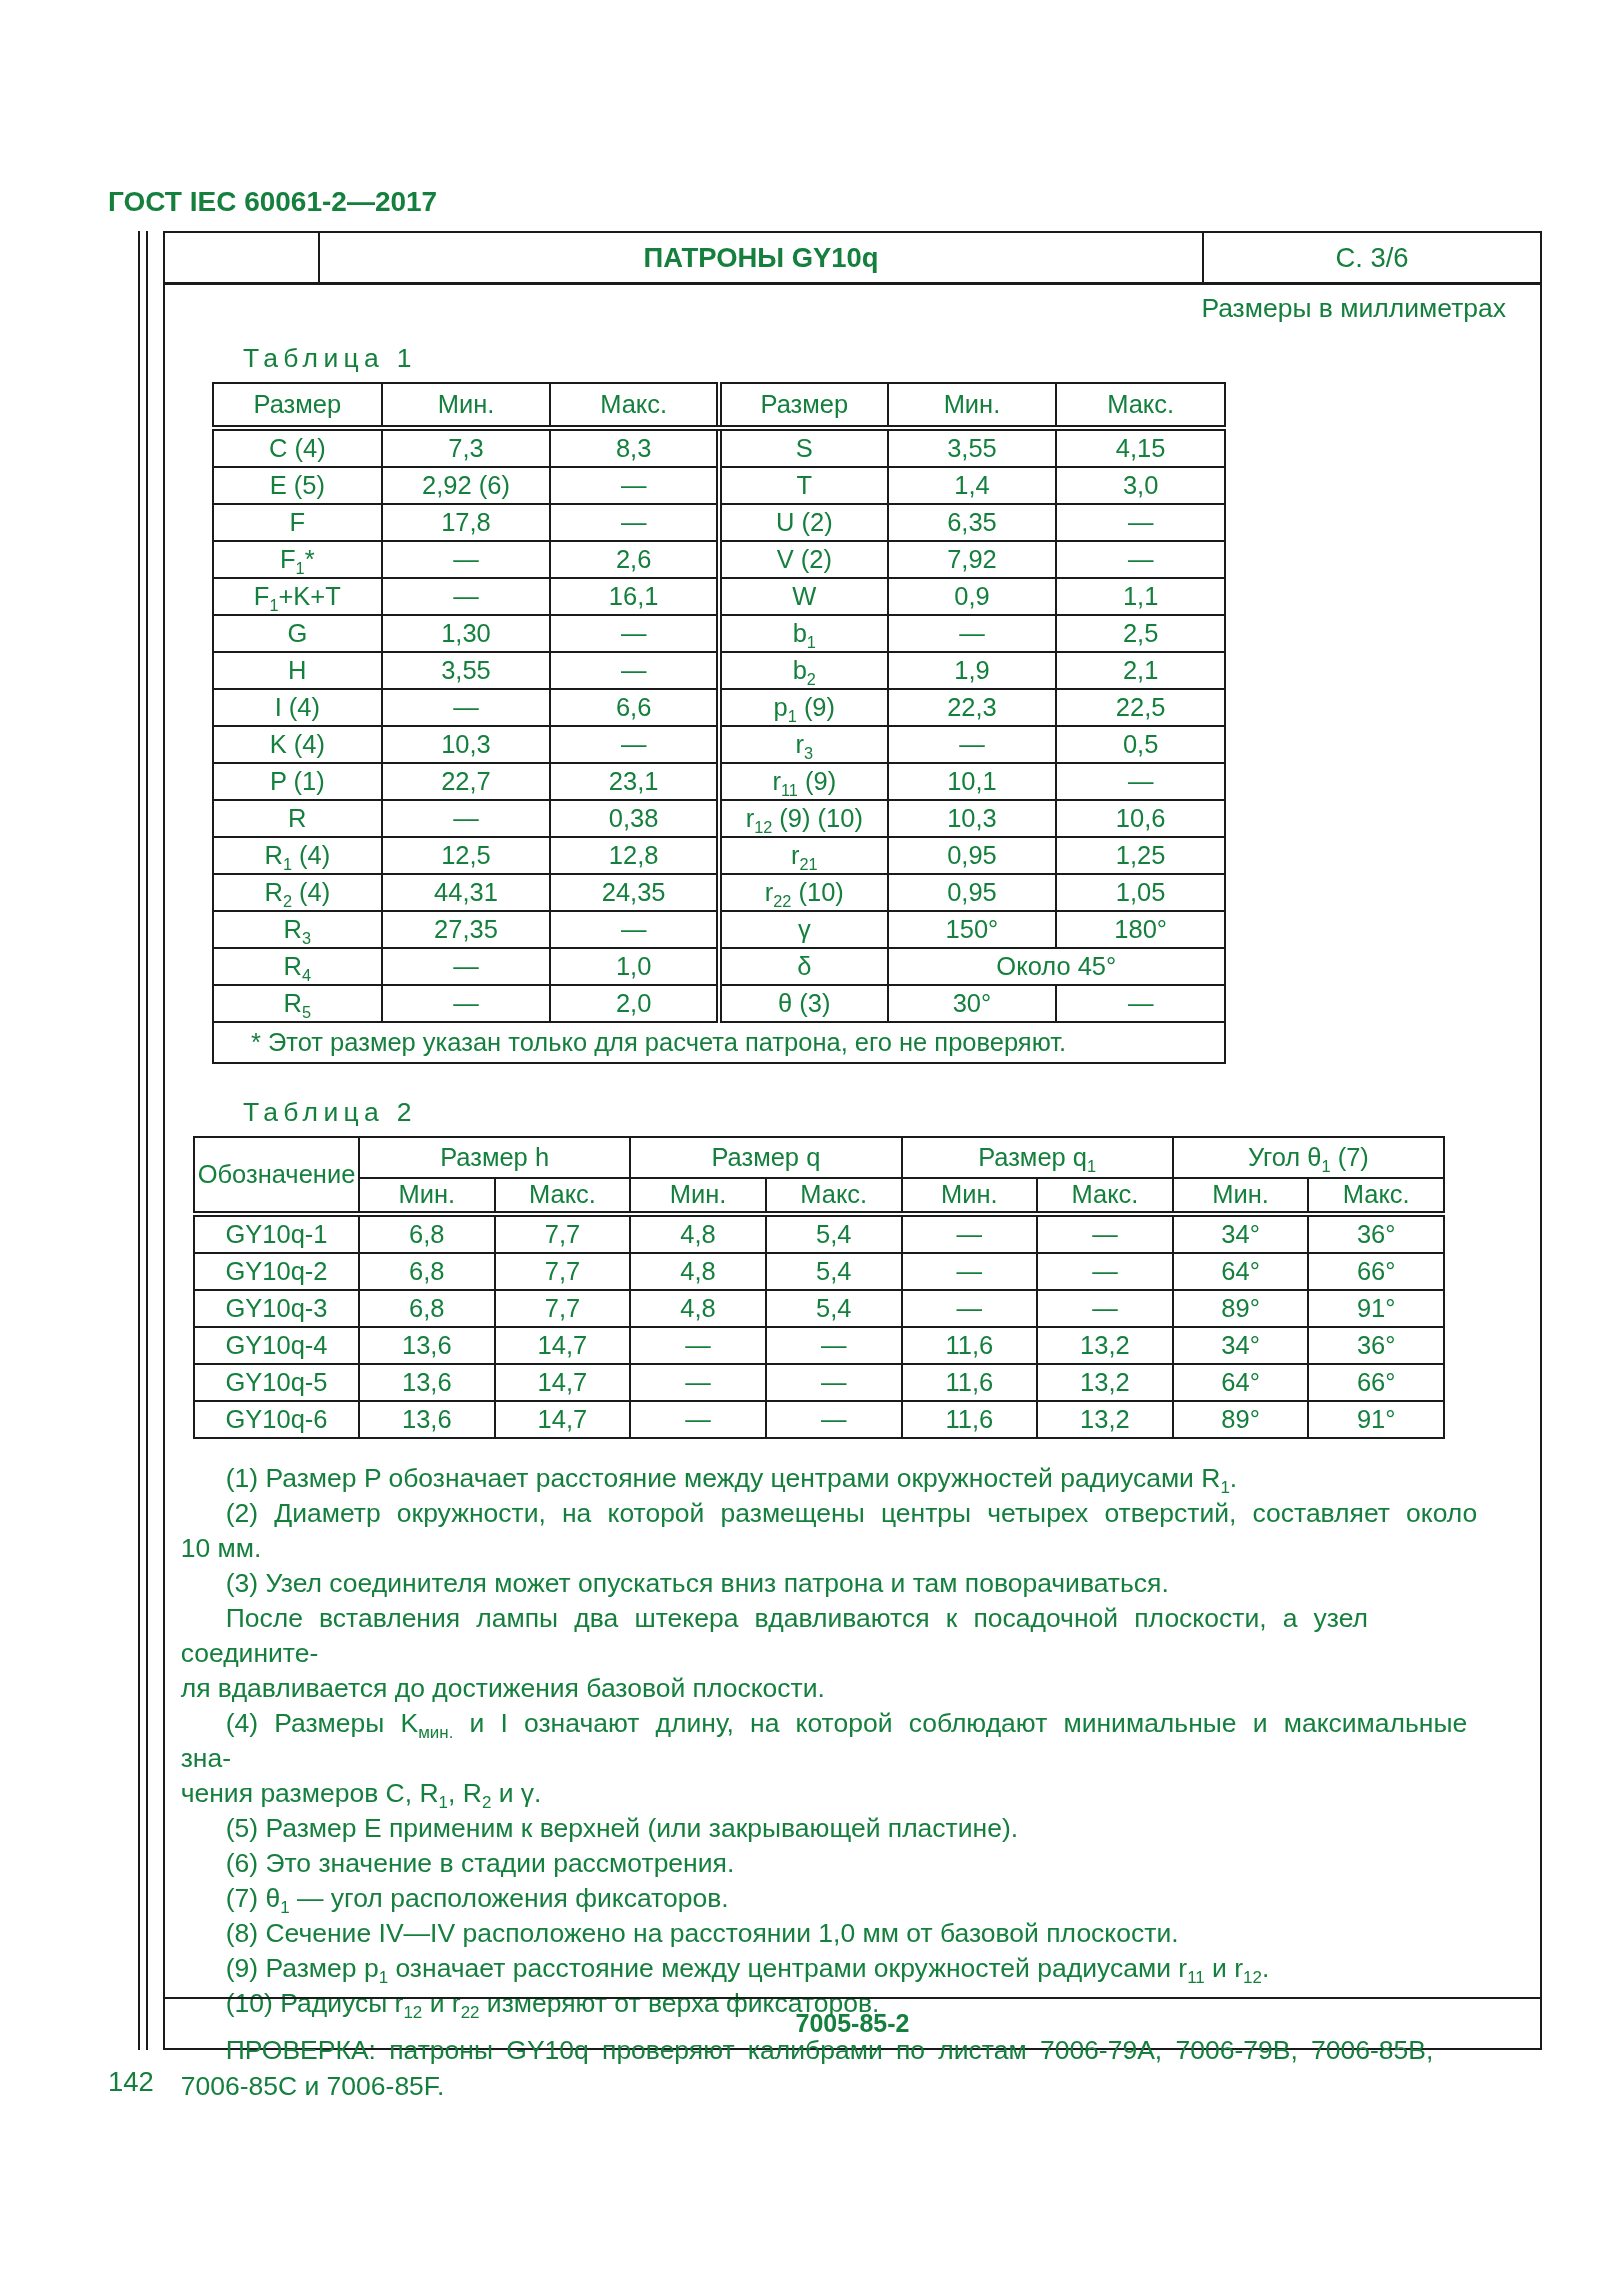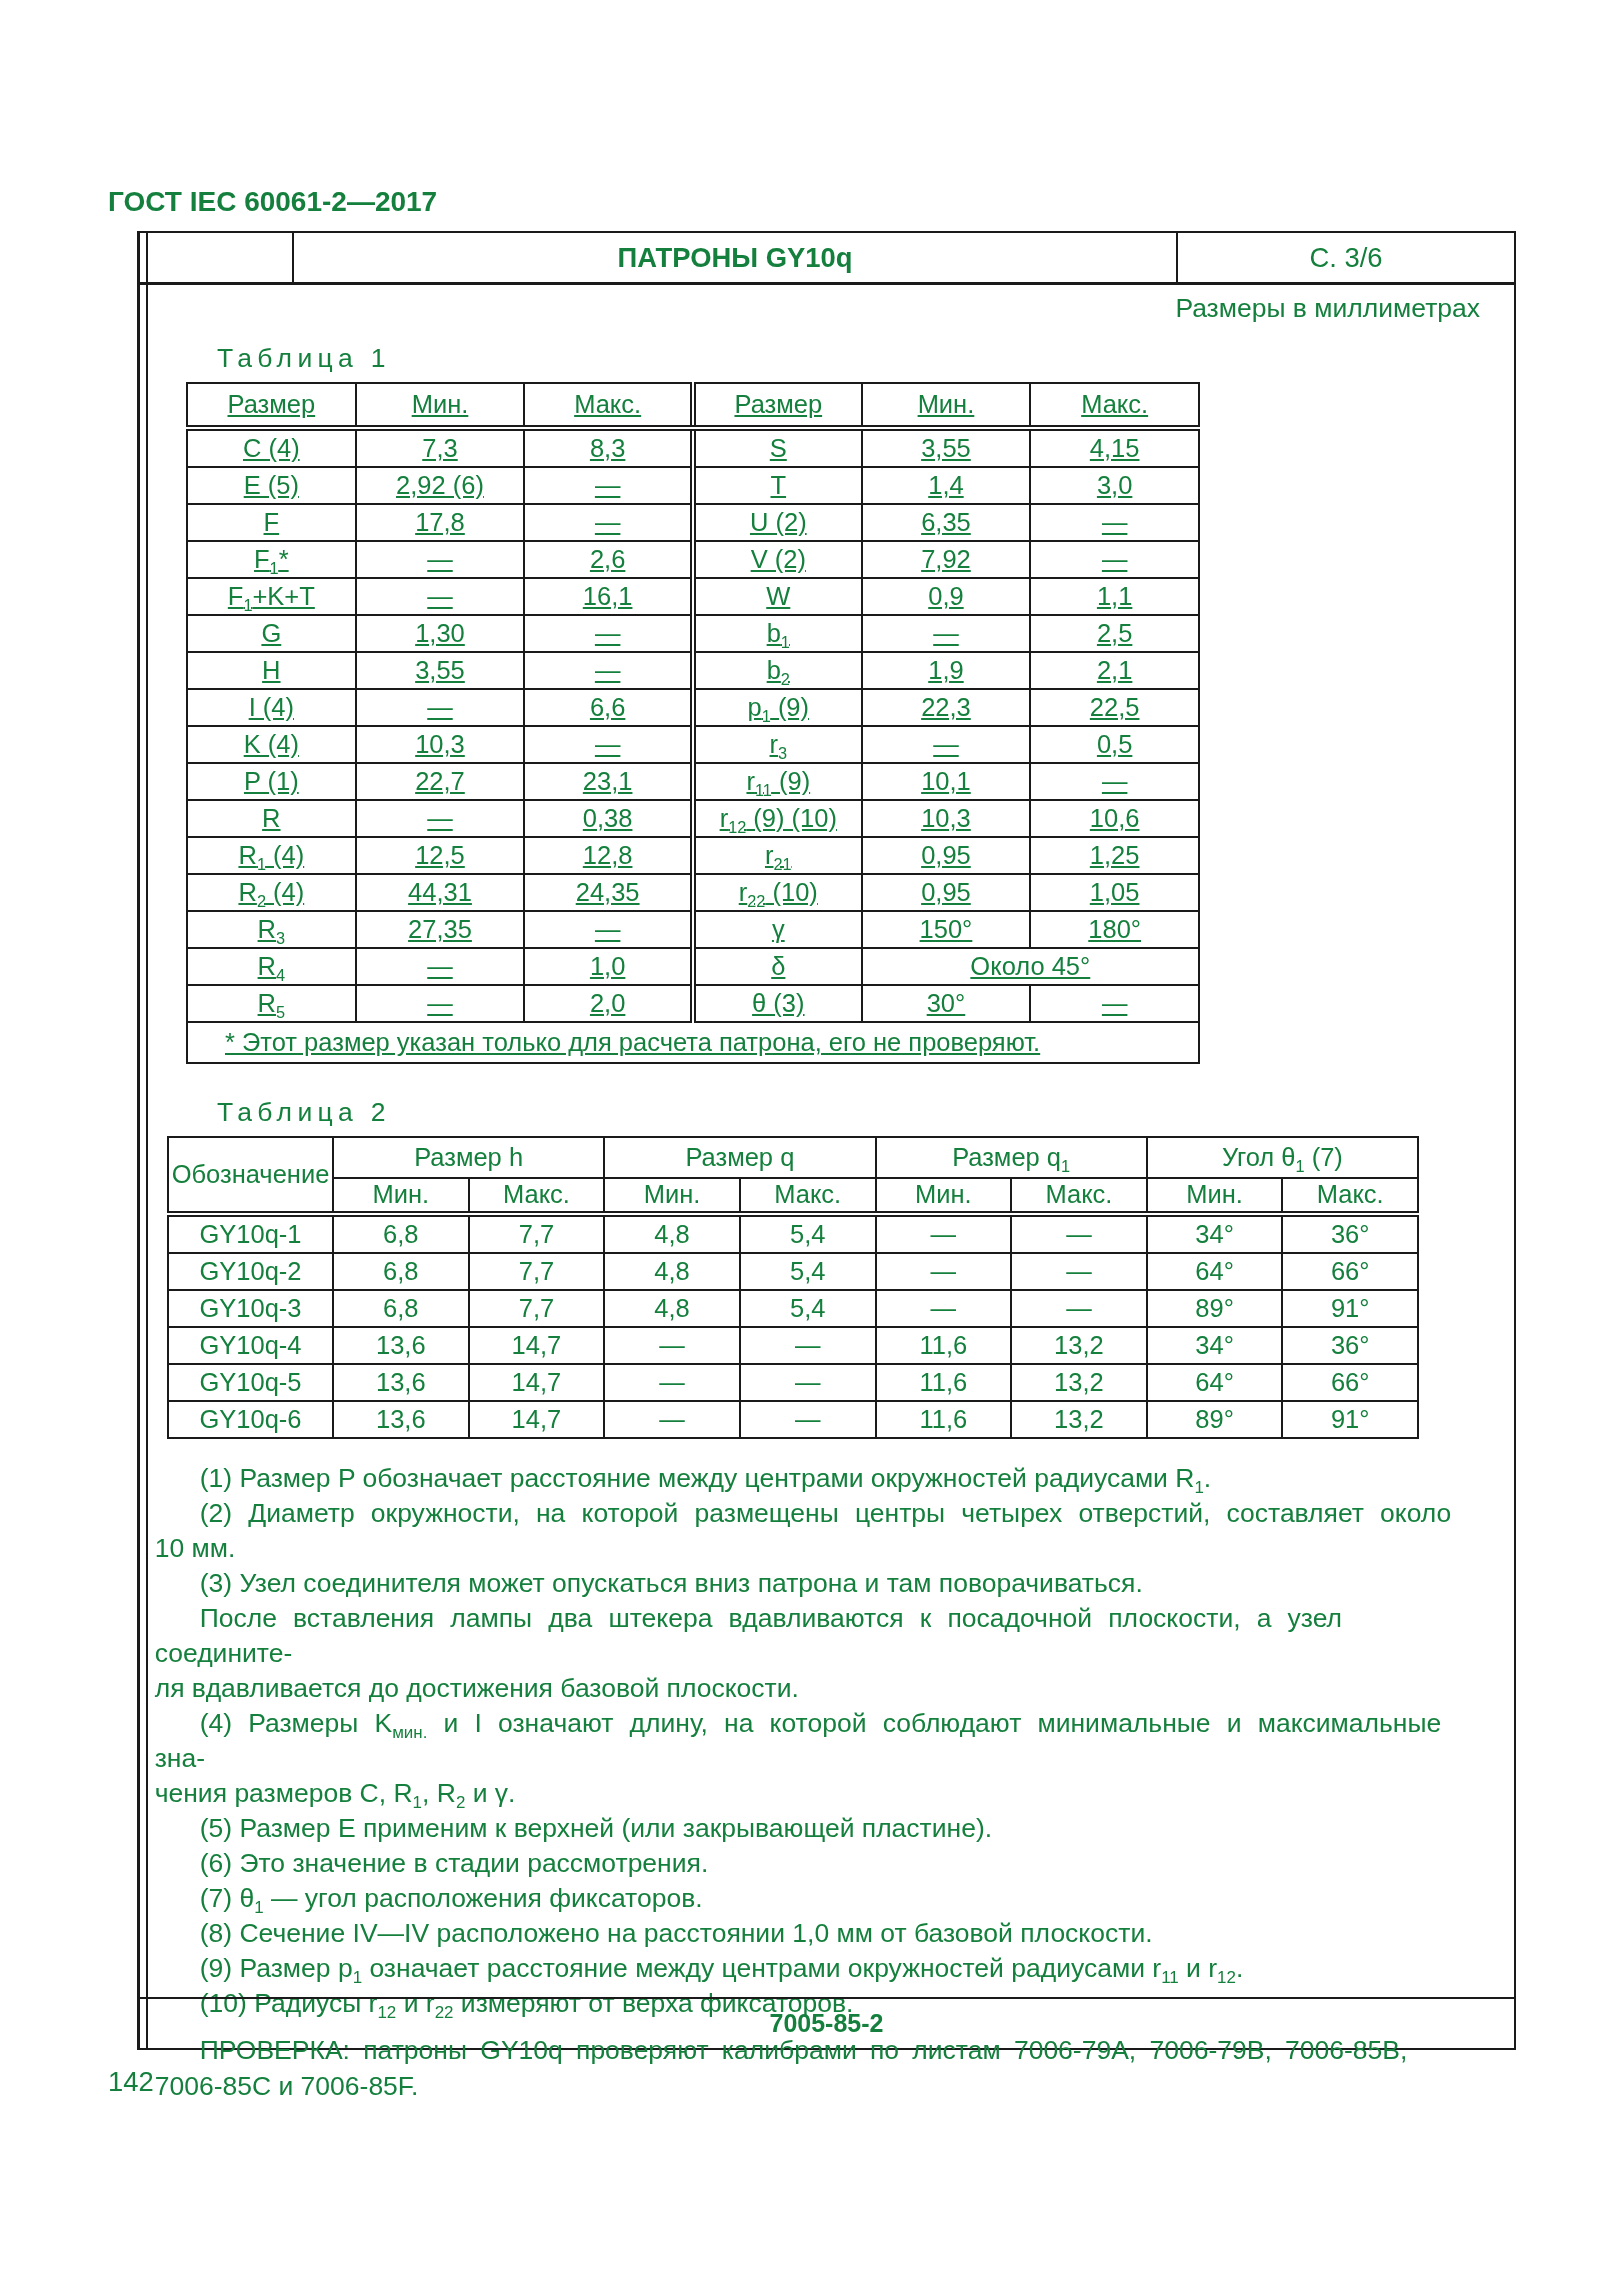--- a/index.html
+++ b/index.html
@@ -7,34 +7,34 @@
   .page{
     position:relative;width:1621px;height:2293px;background:#ffffff;
     font-family:"Liberation Sans",sans-serif;color:#15803d;overflow:hidden;
   }
   .doc-header{position:absolute;left:108px;top:186px;font-size:28px;font-weight:bold;}
   .left-rule{
     position:absolute;left:138px;top:231px;width:9.8px;height:1819px;
     border-left:2.9px solid #1a1a1a;border-right:2.9px solid #1a1a1a;box-sizing:border-box;
   }
   .frame{
-    position:absolute;left:137px;top:231px;width:1379px;height:1819px;
+    position:absolute;left:163px;top:231px;width:1379px;height:1819px;
     border:2.9px solid #1a1a1a;box-sizing:border-box;
   }
   .sheet-header{display:flex;border-bottom:3.9px solid #1a1a1a;height:49px;}
   .sh-spacer{width:155px;border-right:2.9px solid #1a1a1a;box-sizing:border-box;}
   .sh-title{flex:1;text-align:center;line-height:49px;font-weight:bold;font-size:27.4px;}
   .sh-page{width:338px;border-left:2.9px solid #1a1a1a;box-sizing:border-box;text-align:center;line-height:49px;font-size:27.4px;}
   .units{text-align:right;padding-right:34px;margin-top:7.8px;font-size:26.5px;}
   .tlabel{margin:19.6px 0 0 78px;font-size:26.5px;letter-spacing:0.2em;}
   .tlabel2{margin-top:33px;}
   table{border-collapse:collapse;table-layout:fixed;margin-left:47px;border:2.9px solid #1a1a1a;}
   th,td{border:2px solid #1a1a1a;font-size:25.5px;font-weight:normal;text-align:center;padding:0;vertical-align:middle;}
   sub{font-size:64%;line-height:0;}
-  .t1{width:1014px;margin-top:7.8px;text-decoration:underline;}
+  .t1{width:1014px;margin-top:7.8px;}
   .t1 thead th{height:41px;border-bottom:6.9px double #1a1a1a;}
   .t1 td{height:35px;}
   .t1 th:nth-child(4),.t1 tbody td:nth-child(4){border-left:6.9px double #1a1a1a;}
   .t1 tfoot td{text-align:left;padding-left:37px;height:39px;}
   .t2{width:1252px;margin-top:7.8px;margin-left:28px;}
   .t2 tr.group th{height:39px;}
   .t2 tr.sub th{height:32px;border-bottom:6.9px double #1a1a1a;}
   .t2 th.obz{border-bottom:6.9px double #1a1a1a;}
   .t2 td{height:35px;border-radius:18px;}
   .notes{margin:21.6px 19.6px 0 15.7px;font-size:26.5px;line-height:35px;}

